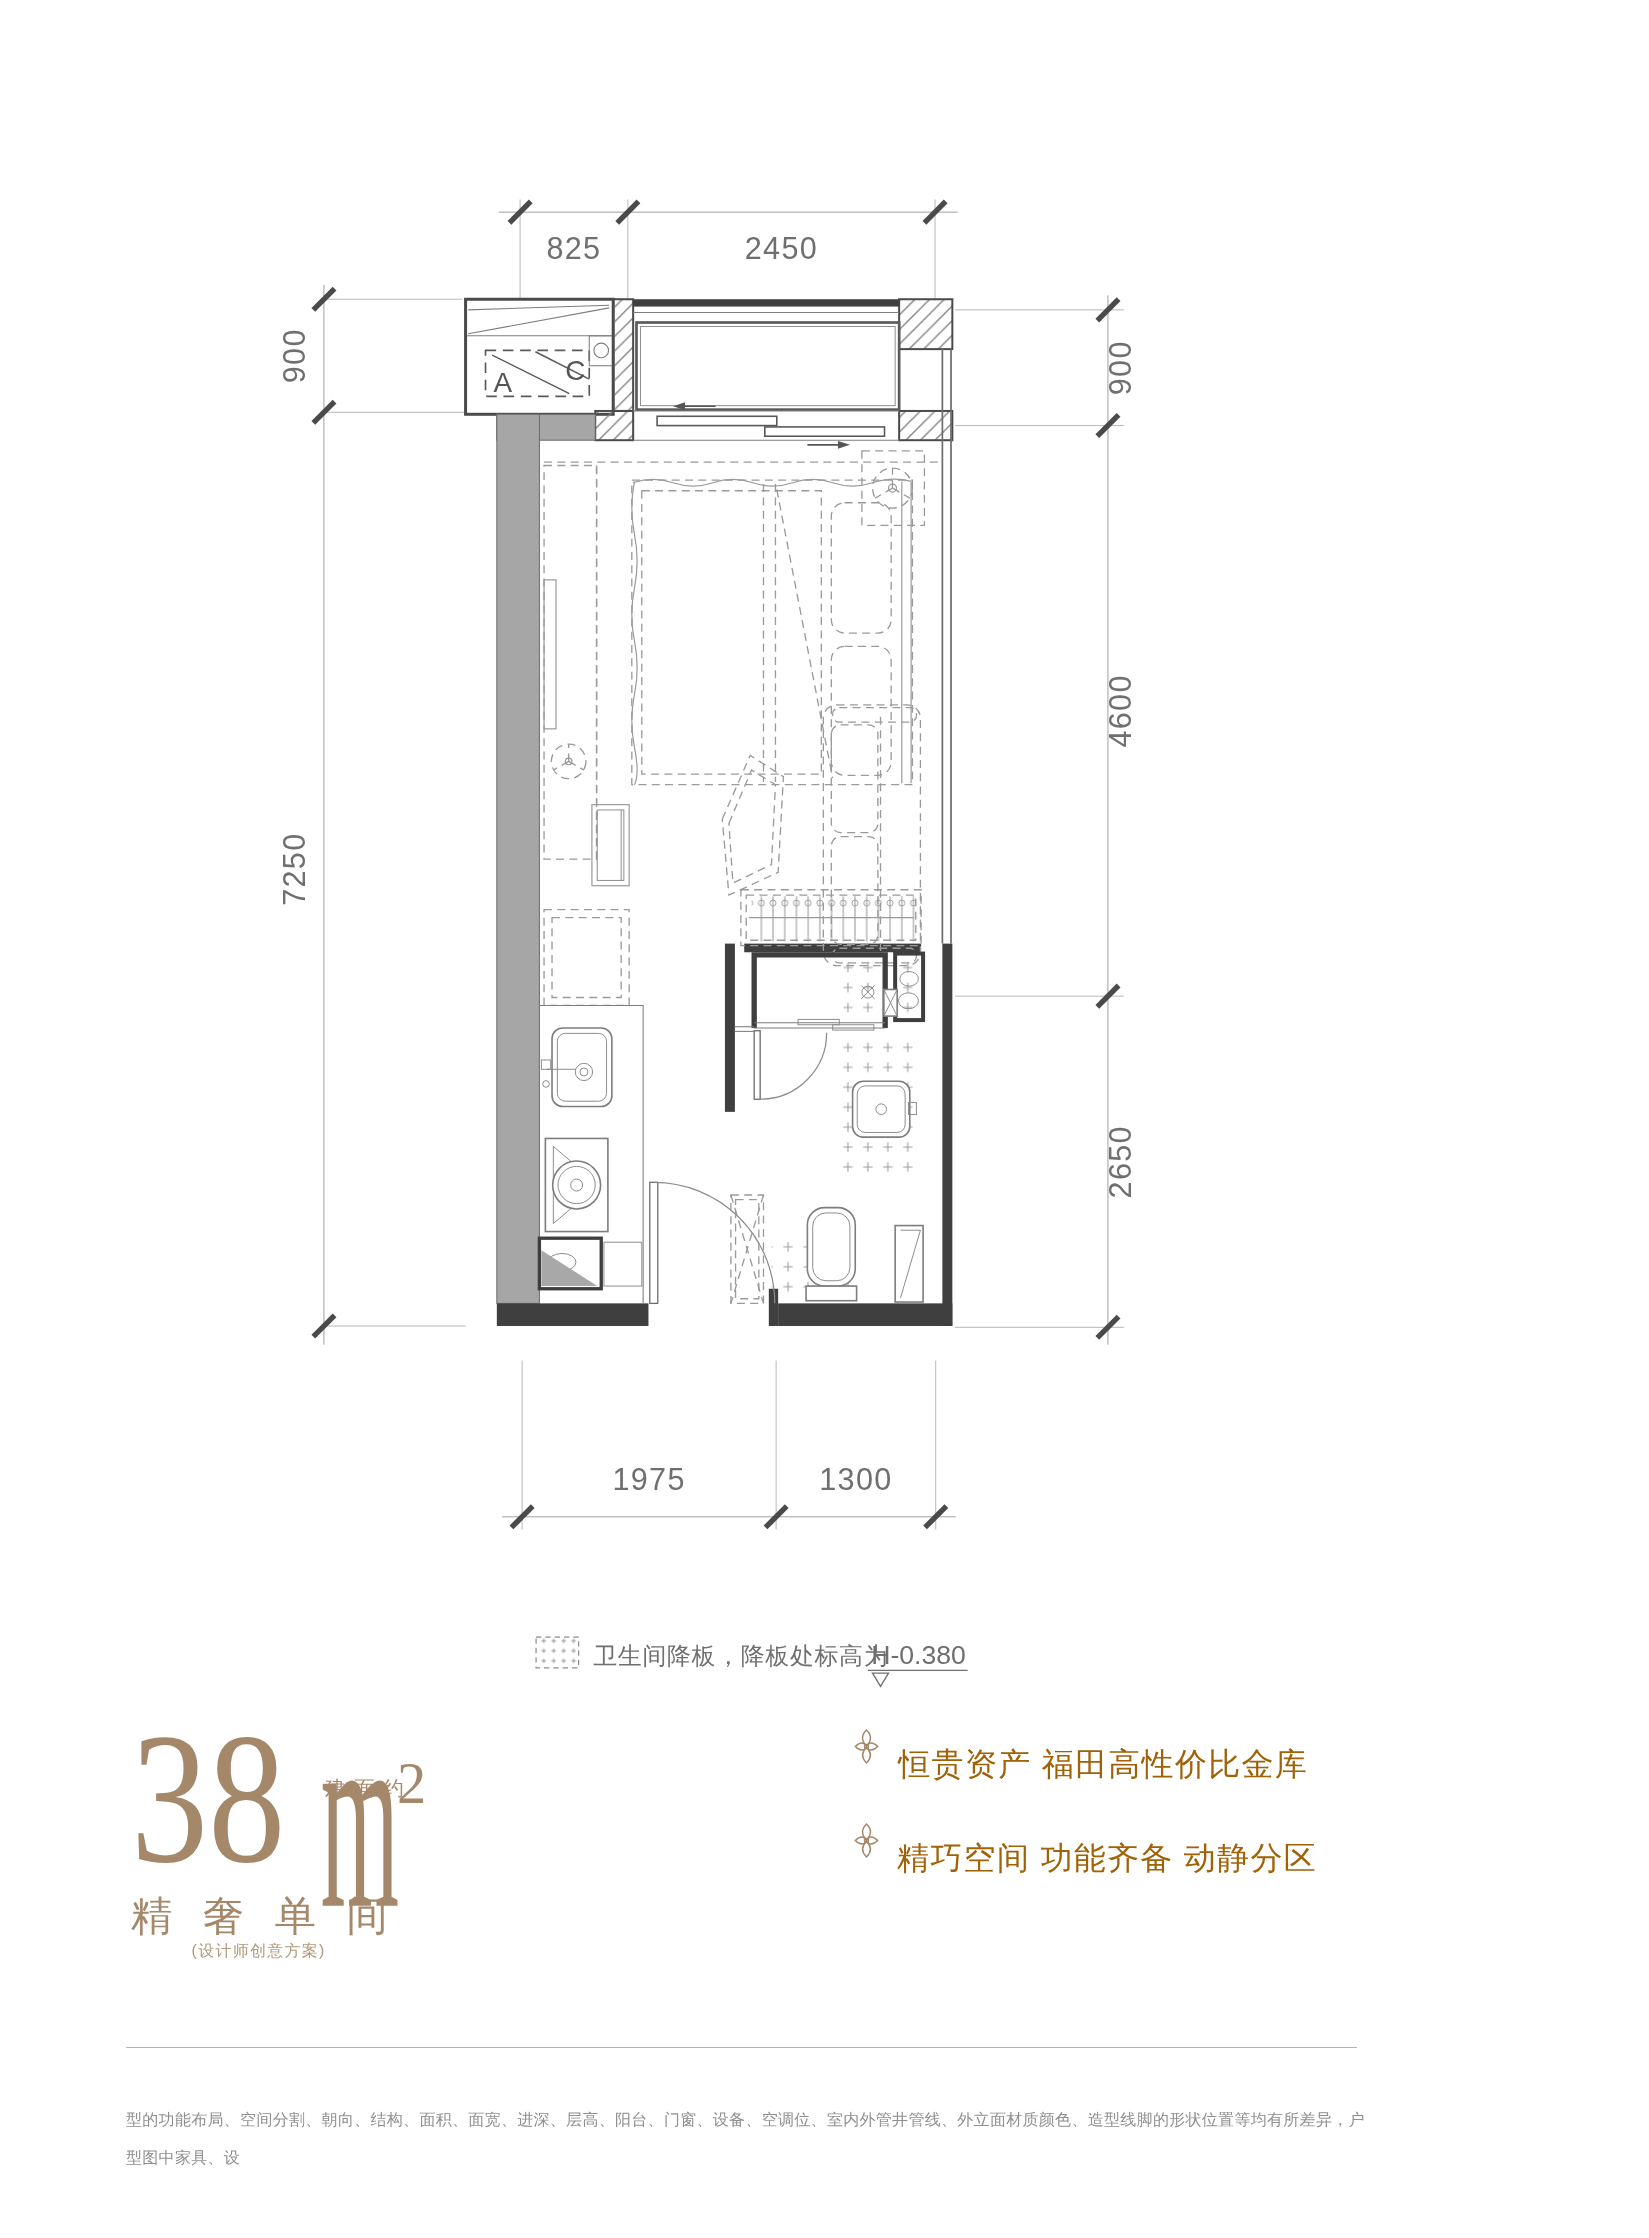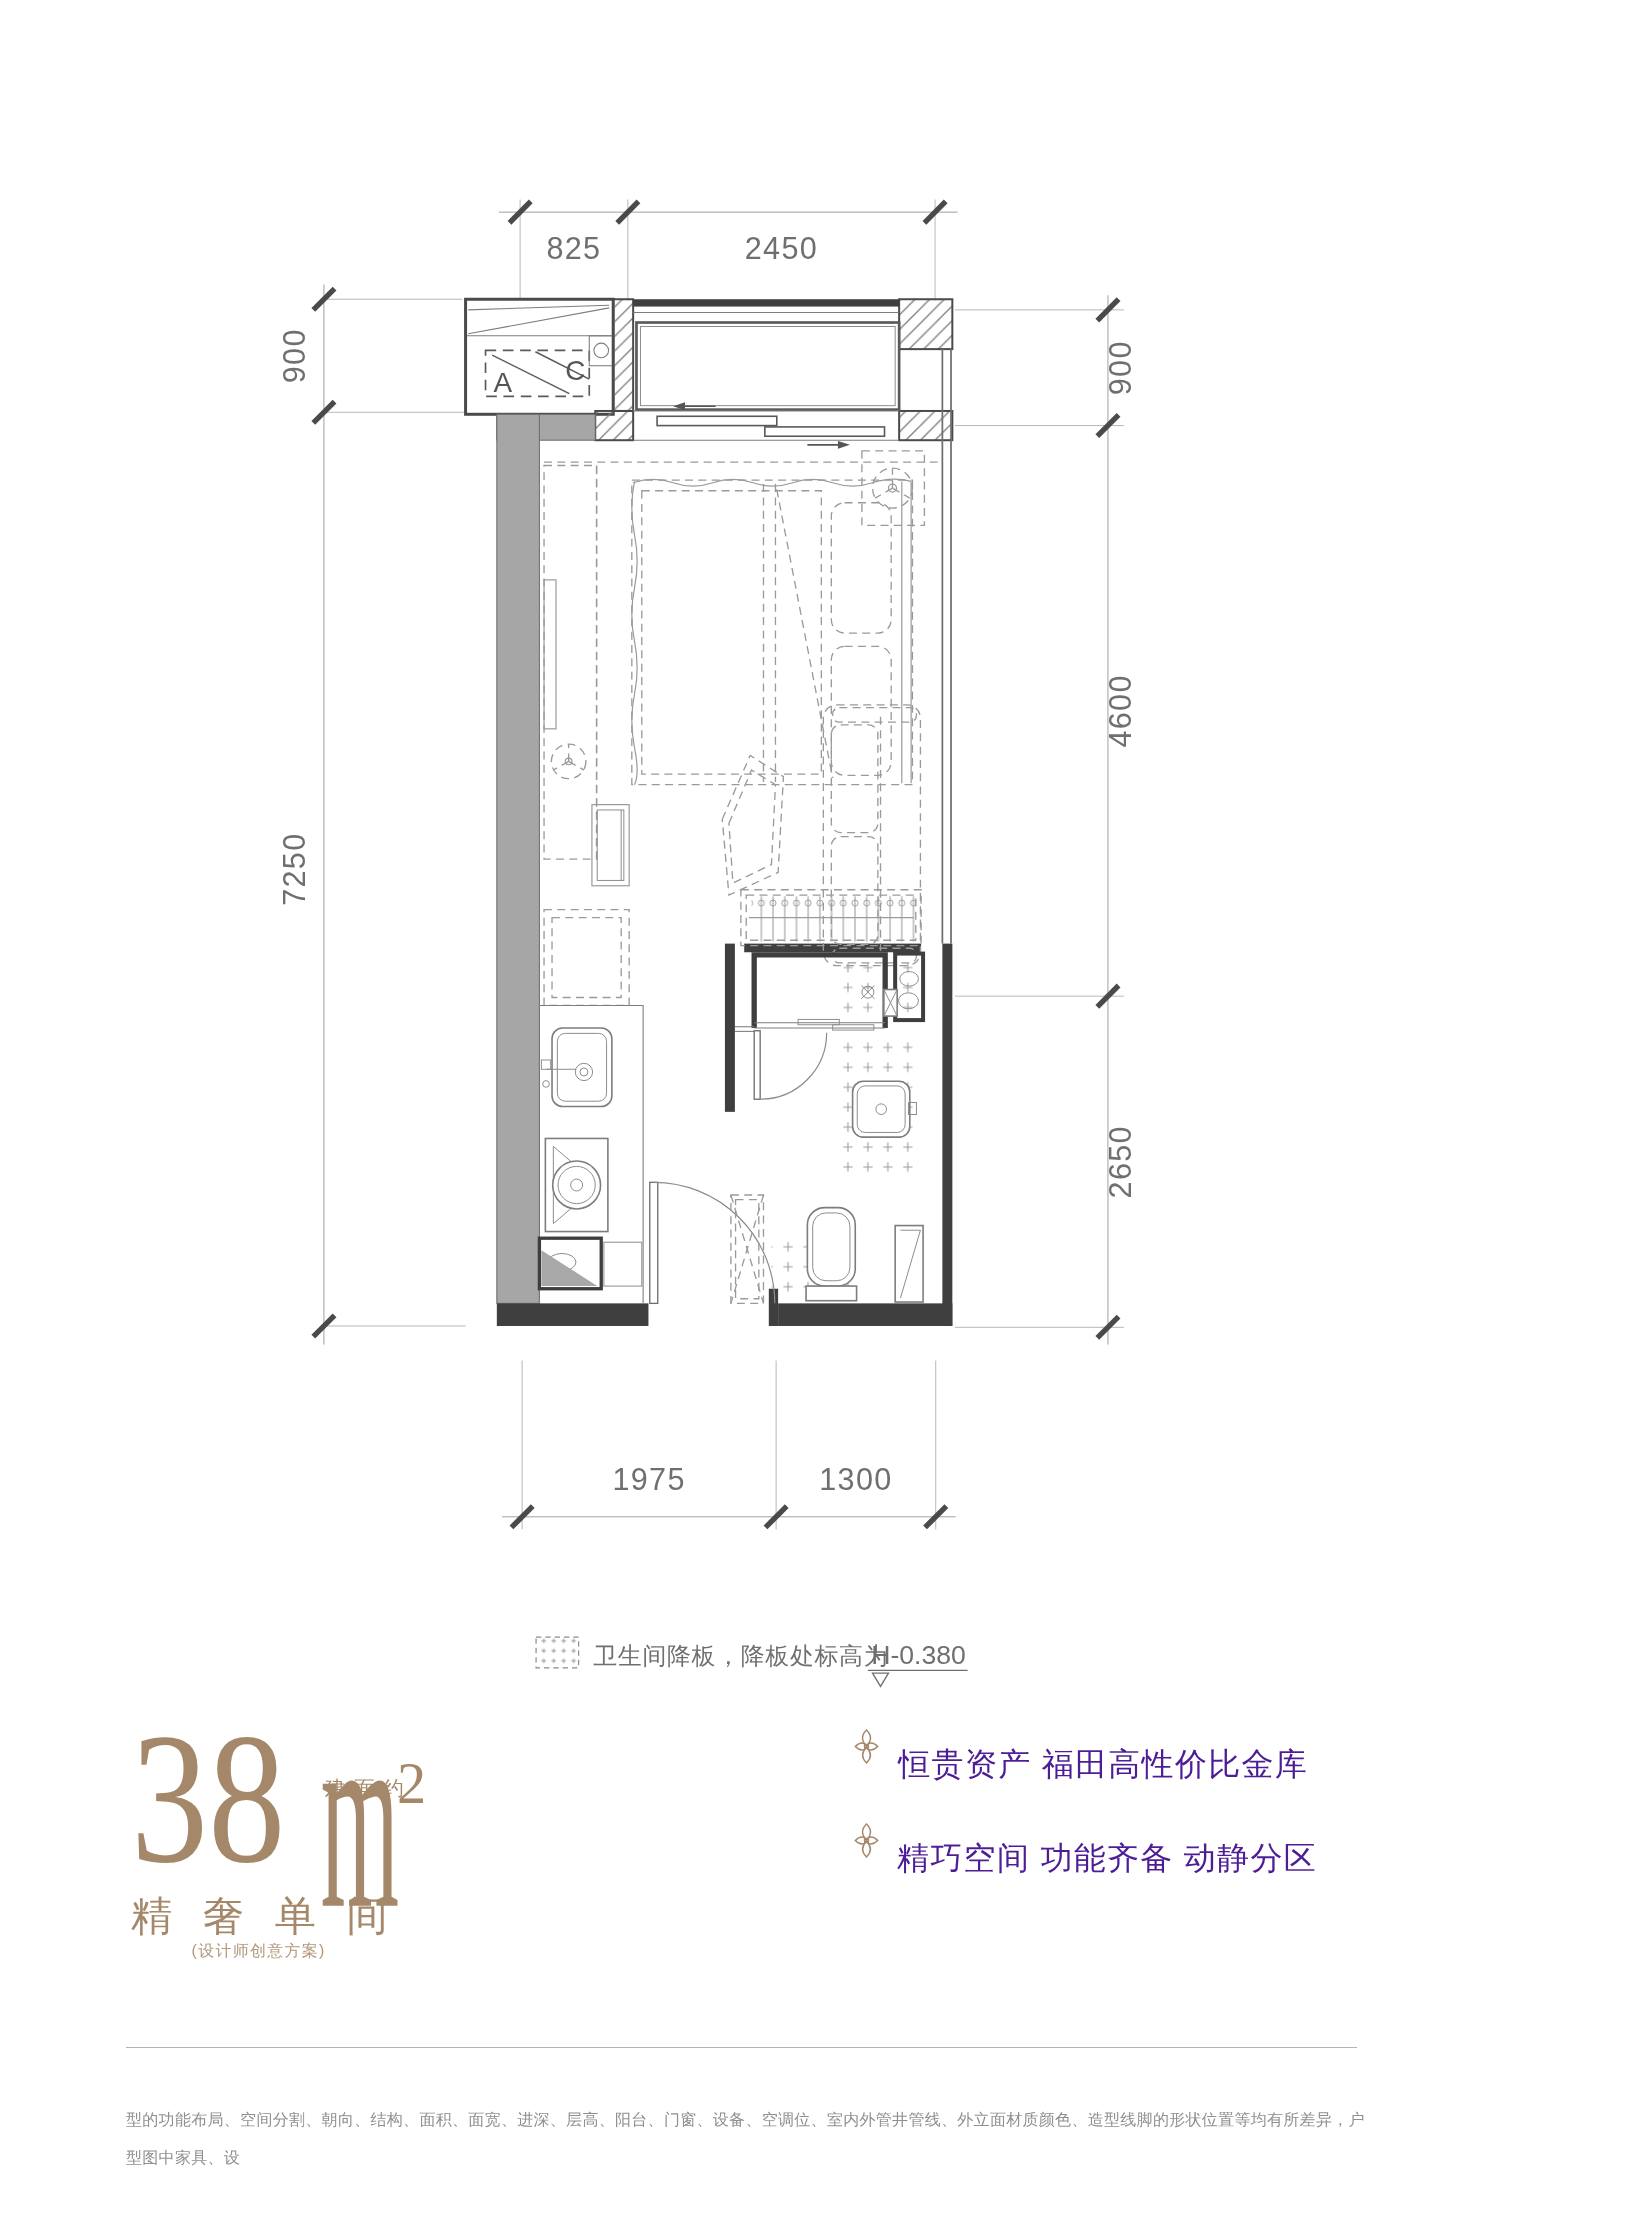--- a/index.html
+++ b/index.html
@@ -30,21 +30,21 @@
   .fixthin{stroke:#8d8d8d;stroke-width:1.5;fill:none}
   .hbox{fill:url(#hatch);stroke:#4a4a4a;stroke-width:3}
   .arc{stroke:#8c8c8c;stroke-width:1.8;fill:none}
   .actext{font-family:"Liberation Sans",sans-serif;font-size:42px;fill:#555555}
   .legendtext{font-family:"Liberation Sans",sans-serif;font-size:36px;fill:#6f6f6f;letter-spacing:1px}
   .legendval{font-family:"Liberation Sans",sans-serif;font-size:40px;fill:#6f6f6f}
   .serifbrand{font-family:"Liberation Serif","DejaVu Serif",serif;fill:#a5886a}
   .sansbrand{font-family:"Liberation Sans",sans-serif;fill:#a5886a}
   
   .feature-row{position:absolute;left:852px;display:flex;align-items:center;gap:17.3px;height:41px;}
-  .feature-text{font-size:32px;letter-spacing:1.3px;color:#4c1d95;white-space:nowrap;margin-top:36px;}
+  .feature-text{font-size:32px;letter-spacing:1.3px;color:#a16207;white-space:nowrap;margin-top:36px;}
   .feature-icon{flex:0 0 auto;}
   
   .divider{position:absolute;left:126px;top:2047px;width:1231px;height:1.3px;background:#b3b3b3;}
   .disclaimer{position:absolute;left:126px;top:2101px;width:1250px;color:#8f8f8f;
     font-size:16px;line-height:38px;letter-spacing:0.3px;}
 </style>
 </head>
 <body>
 
 <div class="page">

